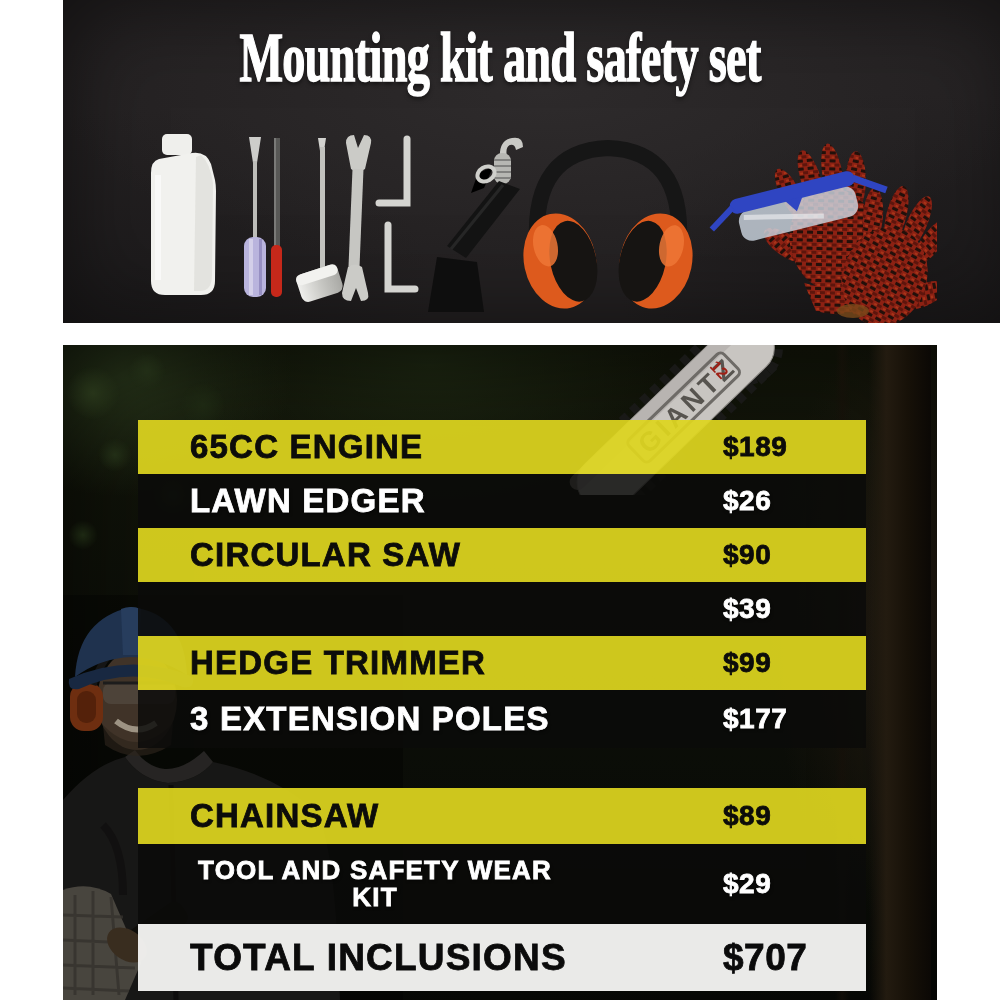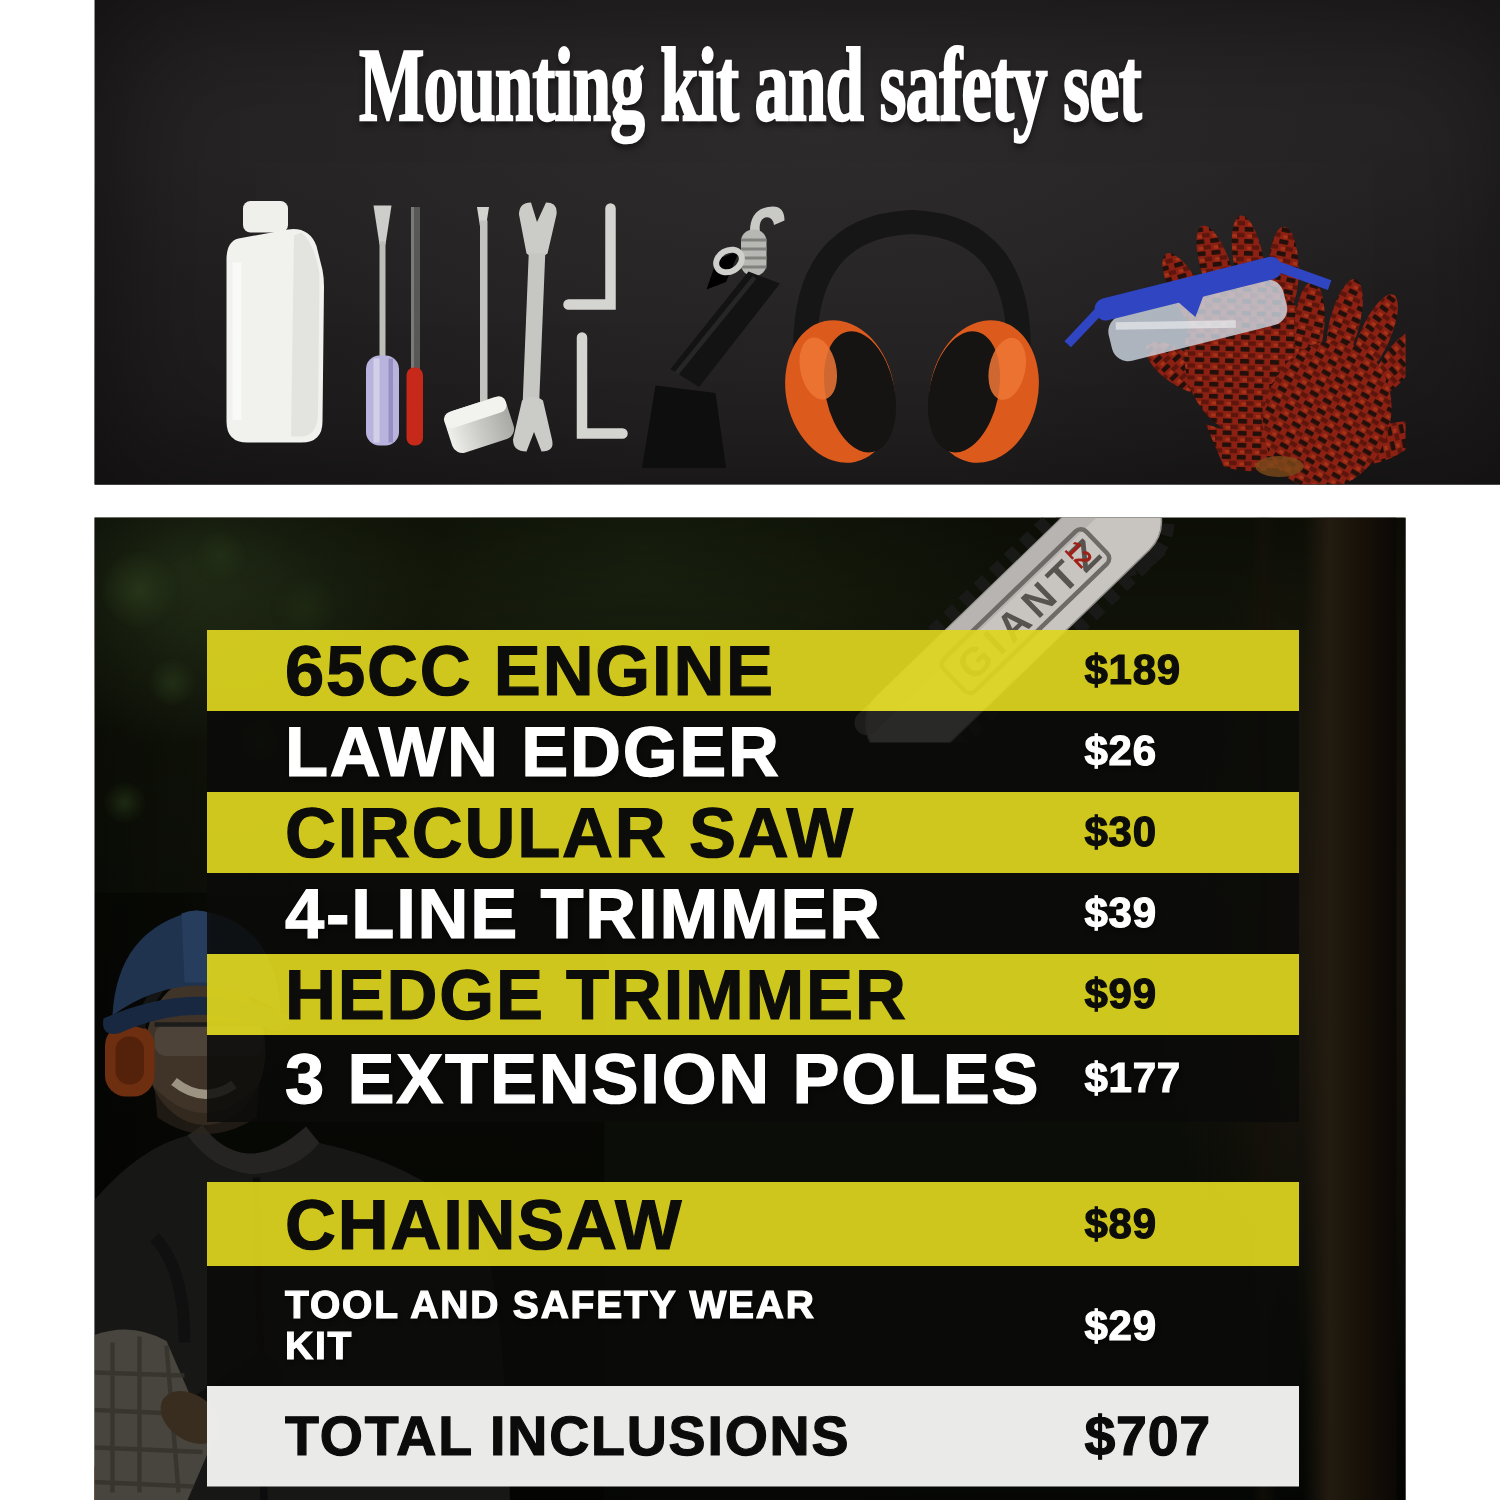--- a/index.html
+++ b/index.html
@@ -48,23 +48,23 @@
   .price-table{position:absolute;left:75px;top:75px;width:728px;z-index:5;}
   .prow{position:relative;width:728px;height:54px;}
   .prow.yellow{background:rgba(222,213,31,.93);}
   .prow.dark{background:rgba(11,11,9,.84);}
   .prow.tall{height:80px;}
   .prow.total{height:67px;background:rgba(242,242,239,.97);}
   .prow:nth-child(6){height:58px;}
   .prow:nth-child(7){height:56px;margin-top:40px;}
   .plabel,.pprice{position:absolute;top:50%;transform:translateY(-50%);
     font-weight:700;-webkit-text-stroke:.8px currentColor;color:#0c0c0a;}
-  .plabel{left:52px;font-size:47px;letter-spacing:1.2px;white-space:nowrap;}
+  .plabel{left:52px;font-size:33px;letter-spacing:1.2px;white-space:nowrap;}
   .pprice{left:585px;font-size:28px;letter-spacing:.5px;}
-  .prow.dark .plabel,.prow.dark .pprice{color:#ffffff;text-shadow:1px 2px 3px rgba(0,0,0,.5);}
+  .prow.dark .plabel,.prow.dark .pprice{color:#ffffff;text-shadow:1px 2px 3px rgba(0,0,0,.5);text-align:center;}
   .prow.tall .plabel{white-space:normal;width:370px;line-height:1.05;font-size:26px;}
   .prow.total .plabel,.prow.total .pprice{color:#0b0b0b;font-size:37px;}
 </style>
 </head>
 <body>
 
 <div class="stage">
 
   <div class="top-panel">
     <div class="kit-title">Mounting kit and safety set</div>
@@ -241,24 +241,23 @@
       <div class="prow yellow">
         <span class="plabel">65CC ENGINE</span>
         <span class="pprice">$189</span>
       </div>
       <div class="prow dark">
         <span class="plabel">LAWN EDGER</span>
         <span class="pprice">$26</span>
       </div>
       <div class="prow yellow">
         <span class="plabel">CIRCULAR SAW</span>
-        <span class="pprice">$30</span>
+        <span class="pprice">$90</span>
       </div>
       <div class="prow dark">
-        <span class="plabel">4-LINE TRIMMER</span>
         <span class="pprice">$39</span>
       </div>
       <div class="prow yellow">
         <span class="plabel">HEDGE TRIMMER</span>
         <span class="pprice">$99</span>
       </div>
       <div class="prow dark">
         <span class="plabel">3 EXTENSION POLES</span>
         <span class="pprice">$177</span>
       </div>

